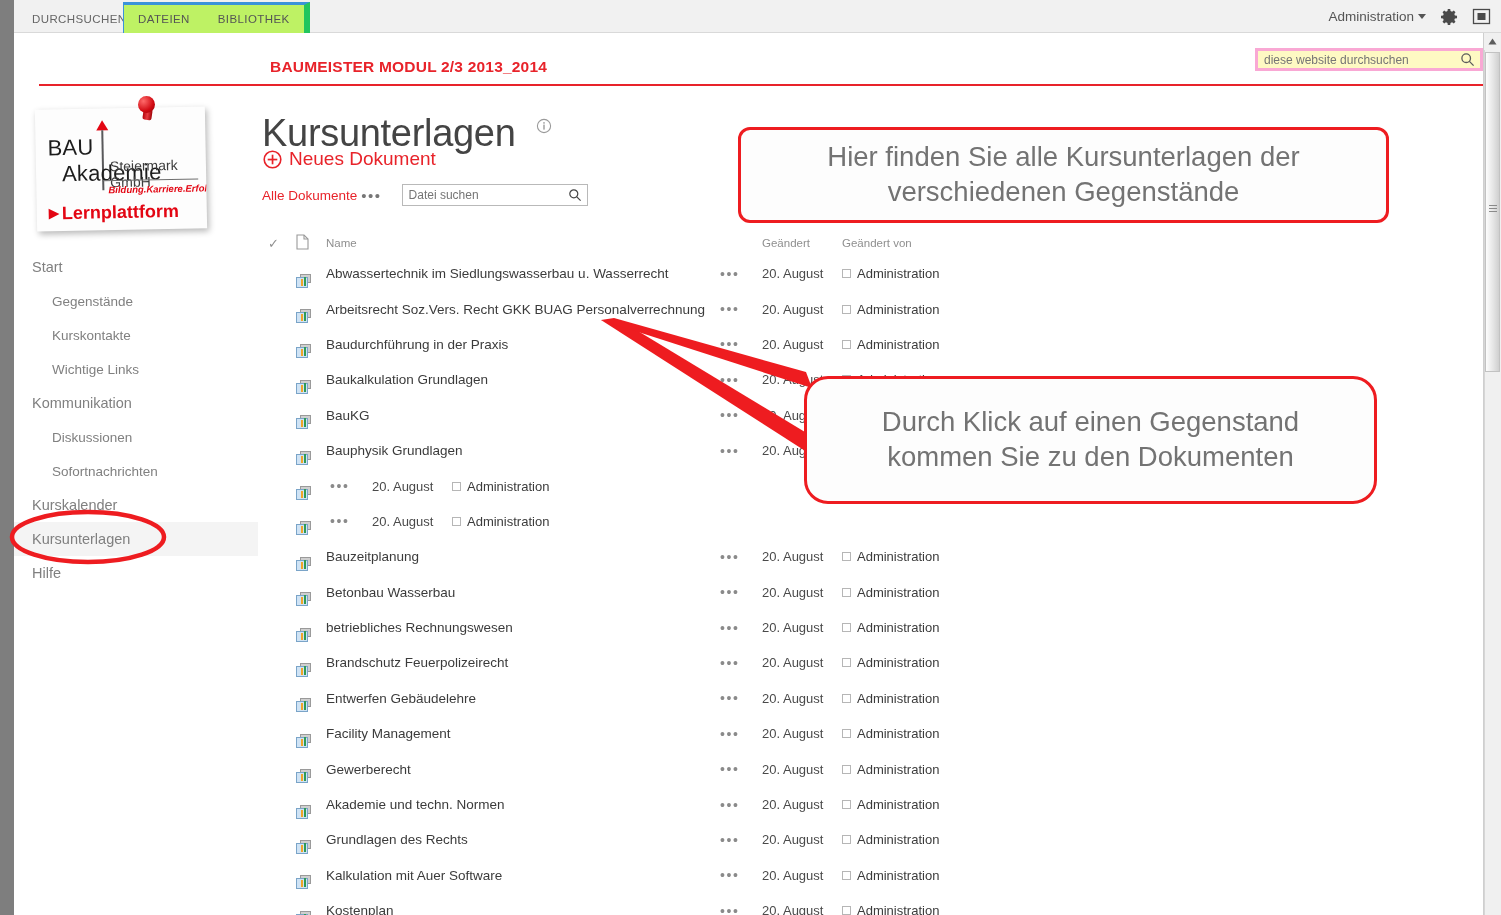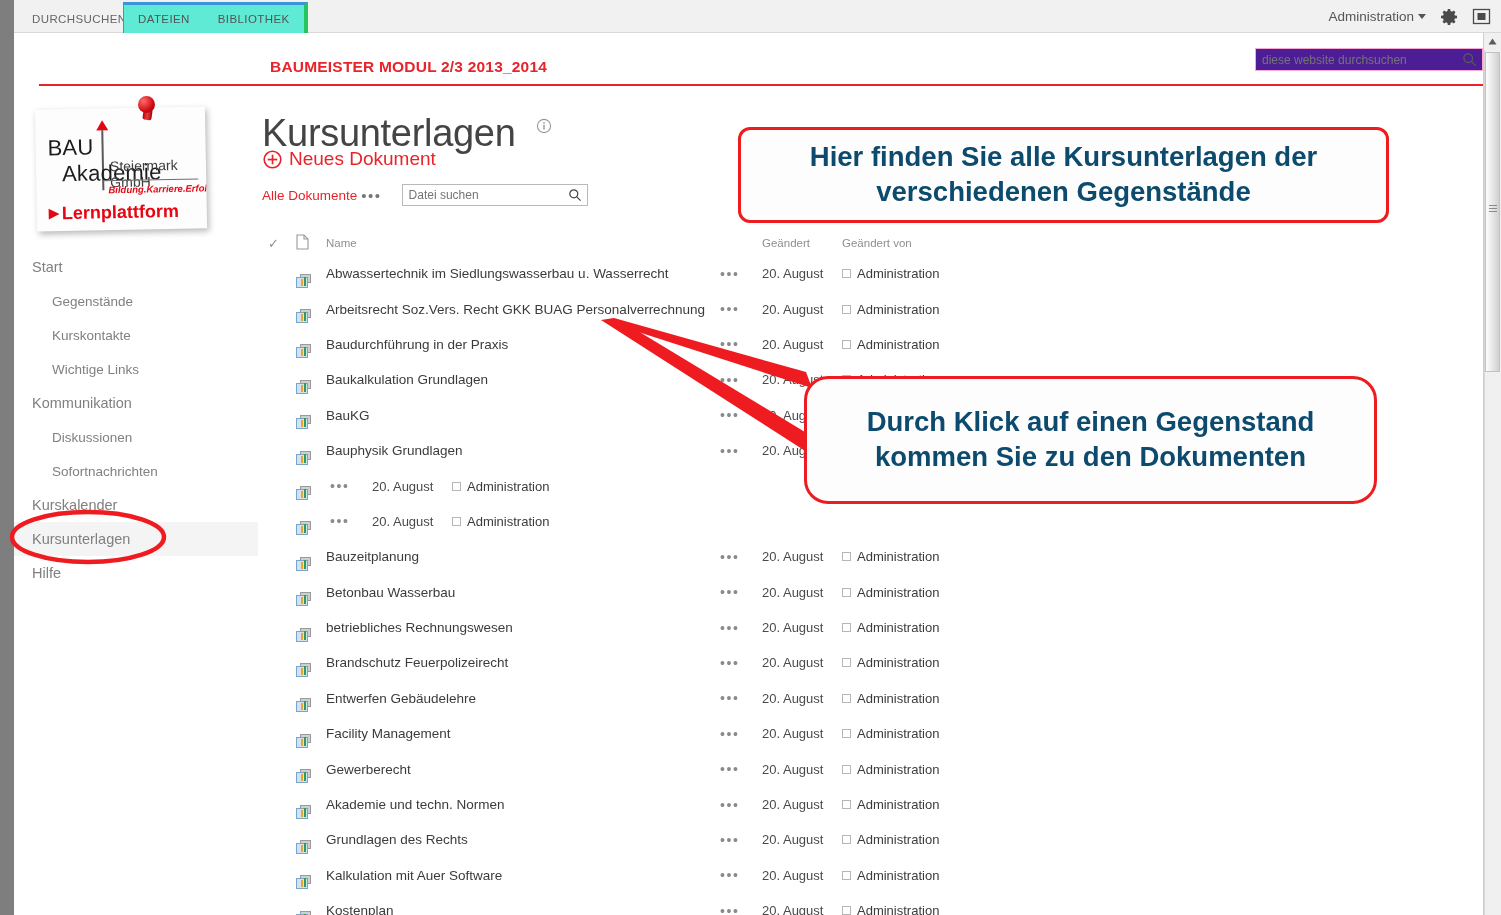--- a/index.html
+++ b/index.html
@@ -40,23 +40,23 @@
     letter-spacing: .4px;
     padding: 0 14px 8px 14px;
     cursor: pointer;
     white-space: nowrap;
   }
   .tab-browse { padding-left: 18px; }
   .tab-group {
     position: absolute; left: 123px; top: 2px;
     height: 31px;
     display: flex; align-items: flex-end;
-    background: #5eead4;
+    background: #bef264;
     border-left: 1px solid #3b93d9;
-    border-right: 4px solid #22c55e;
+    border-right: 6px solid #22c55e;
     border-top: 3px solid #3b93d9;
   }
   .tab-group .tab { color: #555; }
 
   
   .topright {
     position: absolute; right: 10px; top: 0;
     height: 33px; display: flex; align-items: center; gap: 14px;
   }
   .user-name {
@@ -79,22 +79,22 @@
     background: #ffffff;
   }
   .site-title {
     position: absolute; left: 270px; top: 58px;
     font-size: 15.5px; font-weight: bold;
     color: #e8232a; letter-spacing: .2px;
   }
   .site-search {
     position: absolute; left: 1255px; top: 48px;
     width: 228px; height: 23px;
-    border: 1px solid #f9a8d4;
-    background: #4c1d95;
+    border: 3px solid #f9a8d4;
+    background: #fef9c3;
     display: flex; align-items: center;
   }
   .site-search input {
     border: 0; outline: 0; flex: 1;
     font-size: 12px; color: #8a8a8a;
     padding: 0 4px 0 6px;
     font-family: "Liberation Sans", sans-serif;
     background: transparent;
   }
   .site-search .mag { padding-right: 5px; line-height: 0; cursor: pointer; }
@@ -278,23 +278,22 @@
     width: 2px; height: 9px; background: #2e9b57;
   }
 
   
   .anno-box {
     position: absolute;
     border: 3px solid #ee1c20;
     background: #fdfdfd;
     display: flex; align-items: center; justify-content: center;
     text-align: center;
-    color: #0c4a6e;
+    color: #737373;
     line-height: 1.26;
-    font-weight: bold;
   }
   #anno1 {
     left: 738px; top: 127px; width: 651px; height: 96px;
     border-radius: 12px; font-size: 27.5px;
     padding: 0 16px;
   }
   #anno2 {
     left: 804px; top: 376px; width: 573px; height: 128px;
     border-radius: 24px; font-size: 27.5px;
     padding: 0 22px;

